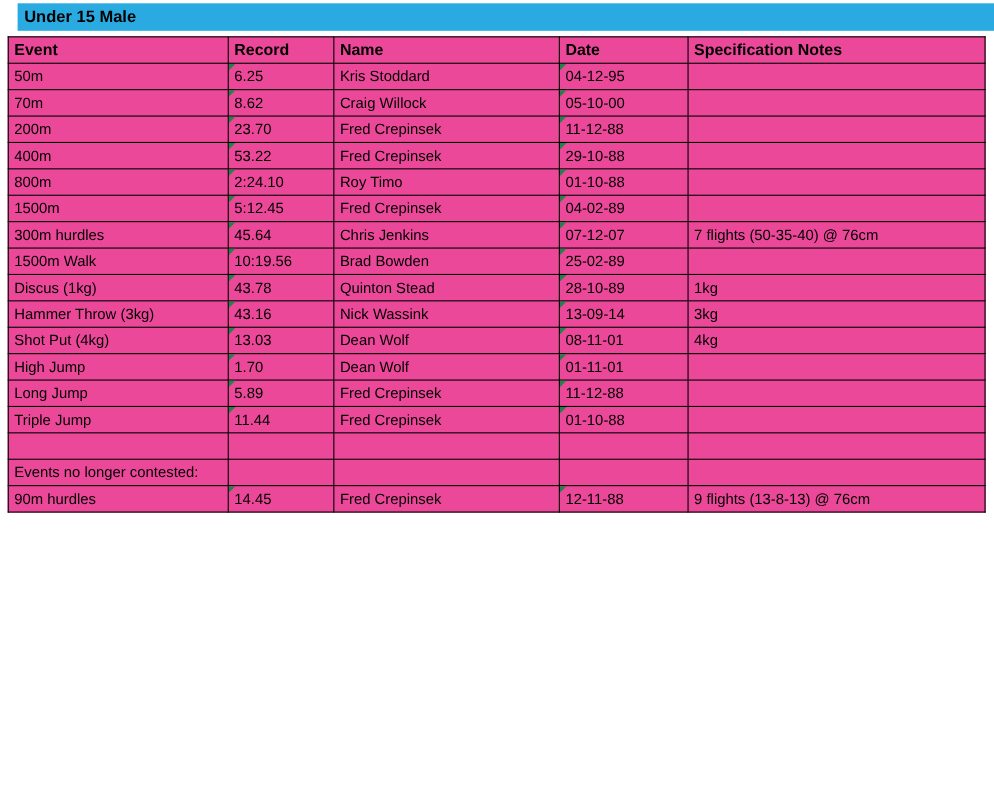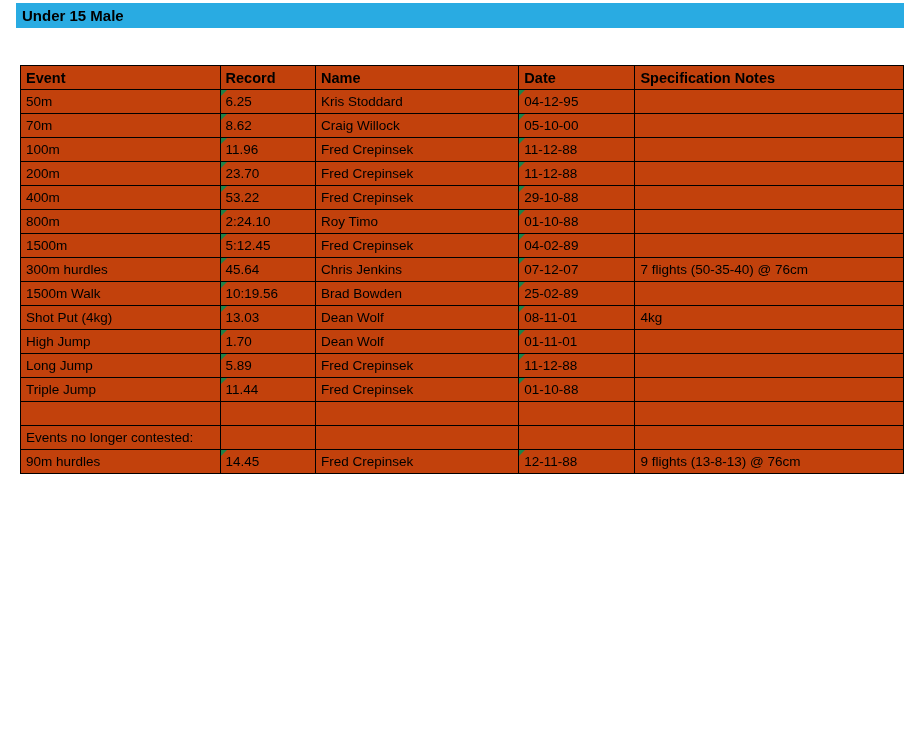--- a/index.html
+++ b/index.html
@@ -34,26 +34,25 @@
   }
   .title-bar .title-text {
     font-weight: bold;
     font-size: 15px;
     color: #000000;
     padding-left: 6px;
     letter-spacing: 0px;
   }
   table.records {
     position: absolute;
-    left: 20px;
+    left: 7px;
     top: 33px;
     border-collapse: collapse;
     table-layout: fixed;
-    background: #c2410c;
-    margin-top: 32px;
+    background: #ec4899;
   }
   table.records td, table.records th {
     border: 1px solid #000000;
     padding: 0 0 0 5px;
     height: 24px;
     font-size: 13.5px;
     font-weight: normal;
     text-align: left;
     vertical-align: middle;
     box-sizing: border-box;
@@ -126,27 +125,20 @@
         <td></td>
       </tr>
       <tr>
         <td>70m</td>
         <td class="flag">8.62</td>
         <td>Craig Willock</td>
         <td class="flag">05-10-00</td>
         <td></td>
       </tr>
       <tr>
-        <td>100m</td>
-        <td class="flag">11.96</td>
-        <td>Fred Crepinsek</td>
-        <td class="flag">11-12-88</td>
-        <td></td>
-      </tr>
-      <tr>
         <td>200m</td>
         <td class="flag">23.70</td>
         <td>Fred Crepinsek</td>
         <td class="flag">11-12-88</td>
         <td></td>
       </tr>
       <tr>
         <td>400m</td>
         <td class="flag">53.22</td>
         <td>Fred Crepinsek</td>
@@ -175,20 +167,34 @@
         <td>7 flights (50-35-40) @ 76cm</td>
       </tr>
       <tr>
         <td>1500m Walk</td>
         <td class="flag">10:19.56</td>
         <td>Brad Bowden</td>
         <td class="flag">25-02-89</td>
         <td></td>
       </tr>
       <tr>
+        <td>Discus (1kg)</td>
+        <td class="flag">43.78</td>
+        <td>Quinton Stead</td>
+        <td class="flag">28-10-89</td>
+        <td>1kg</td>
+      </tr>
+      <tr>
+        <td>Hammer Throw (3kg)</td>
+        <td class="flag">43.16</td>
+        <td>Nick Wassink</td>
+        <td class="flag">13-09-14</td>
+        <td>3kg</td>
+      </tr>
+      <tr>
         <td>Shot Put (4kg)</td>
         <td class="flag">13.03</td>
         <td>Dean Wolf</td>
         <td class="flag">08-11-01</td>
         <td>4kg</td>
       </tr>
       <tr>
         <td>High Jump</td>
         <td class="flag">1.70</td>
         <td>Dean Wolf</td>

